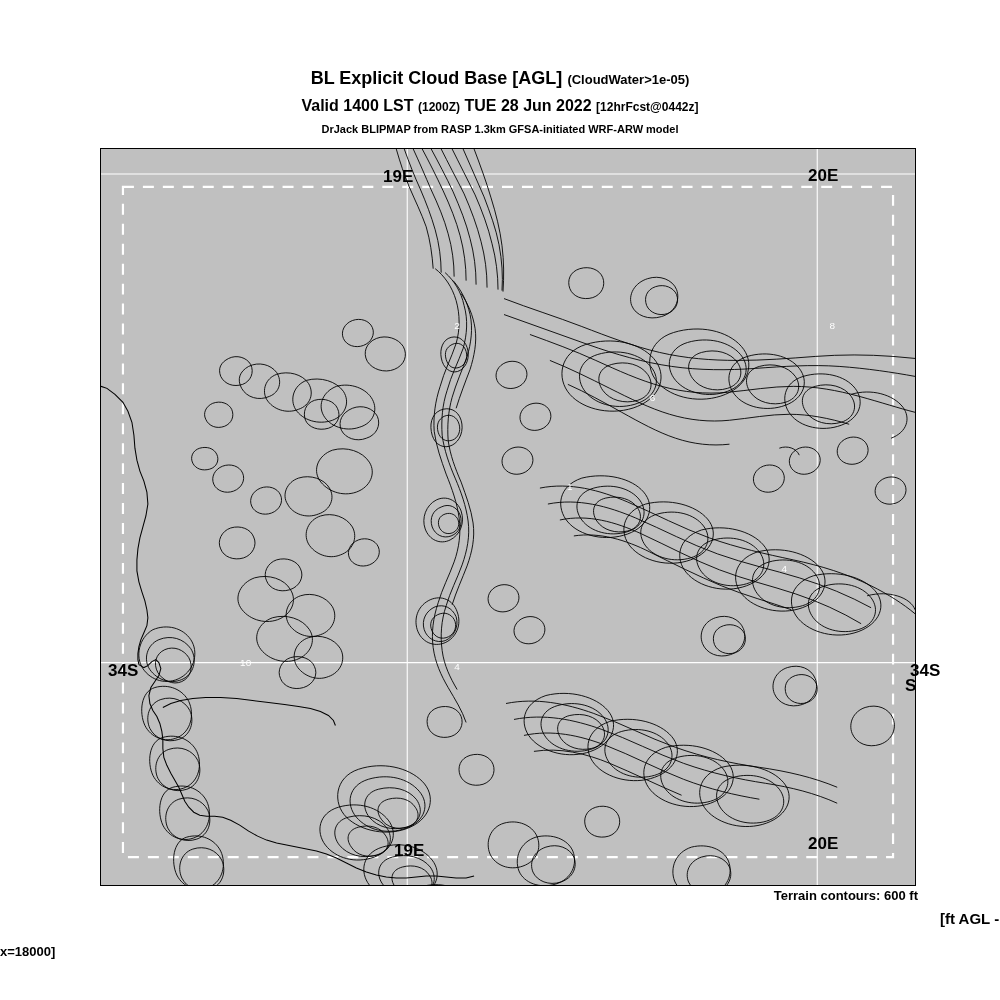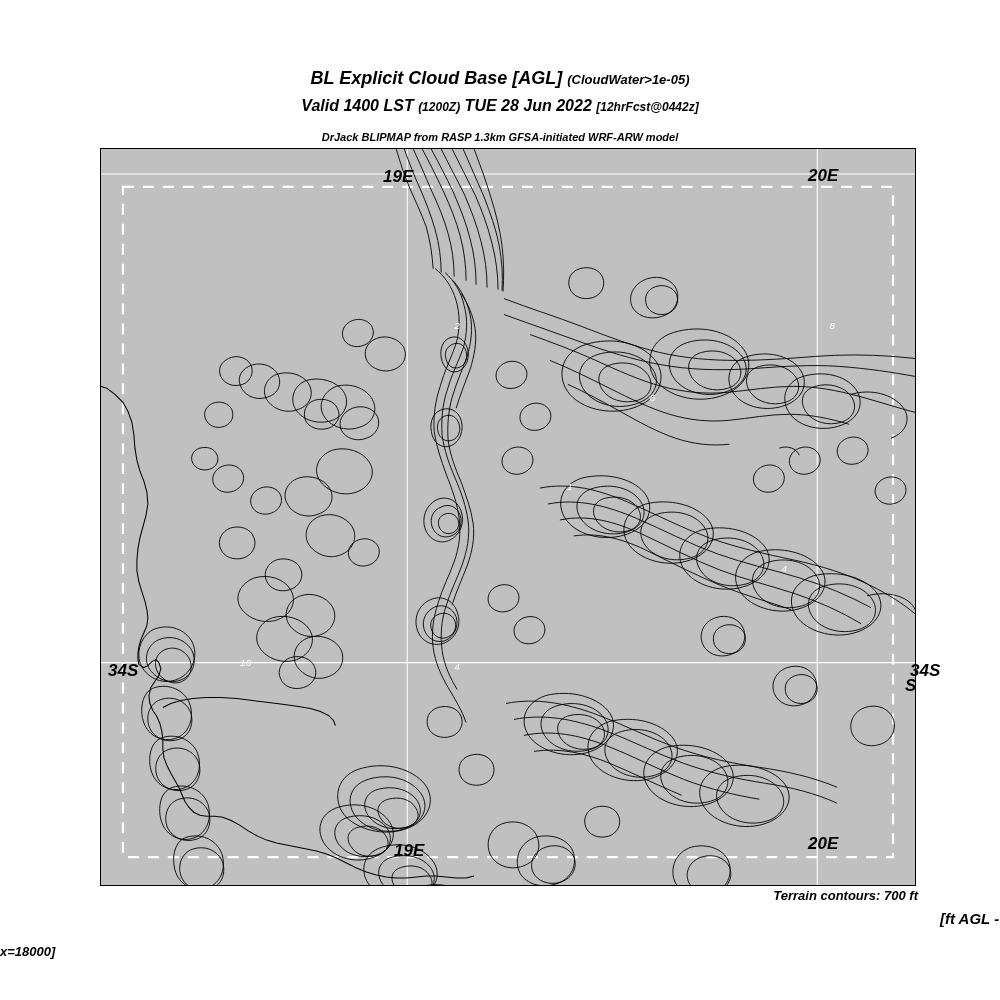--- a/index.html
+++ b/index.html
@@ -13,21 +13,20 @@
     font-family: "Liberation Sans", sans-serif;
     color: #000000;
     position: relative;
     overflow: hidden;
   }
   #page {
     position: absolute;
     left: 0; top: 0;
     width: 1000px;
     height: 1000px;
-    font-style: italic;
   }
 
   
   .title-block {
     position: absolute;
     left: 0; top: 68px;
     width: 1000px;
     text-align: center;
   }
   .title-line1 {
@@ -46,21 +45,21 @@
     margin-top: 8px;
     white-space: nowrap;
   }
   .title-line2 .sub {
     font-size: 12px;
     font-weight: bold;
   }
   .title-line3 {
     font-size: 11px;
     font-weight: bold;
-    margin-top: 16px;
+    margin-top: 8px;
     white-space: nowrap;
   }
 
   
   #map-frame {
     position: absolute;
     left: 100px;
     top: 148px;
     width: 816px;
     height: 738px;
@@ -362,17 +361,17 @@
   </div>
 
   <div class="axis-label lat-left">34S</div>
   <div class="axis-label lat-right">34S</div>
   <div class="axis-label lat-right2">S</div>
   <div class="axis-label lon-tl">19E</div>
   <div class="axis-label lon-tr">20E</div>
   <div class="axis-label lon-bl">19E</div>
   <div class="axis-label lon-br">20E</div>
 
-  <div class="terrain-note">Terrain contours: 700 ft</div>
+  <div class="terrain-note">Terrain contours: 600 ft</div>
   <div class="foot-left">x=18000]</div>
   <div class="foot-right">[ft AGL - r</div>
 
 </div>
 
 </body></html>

